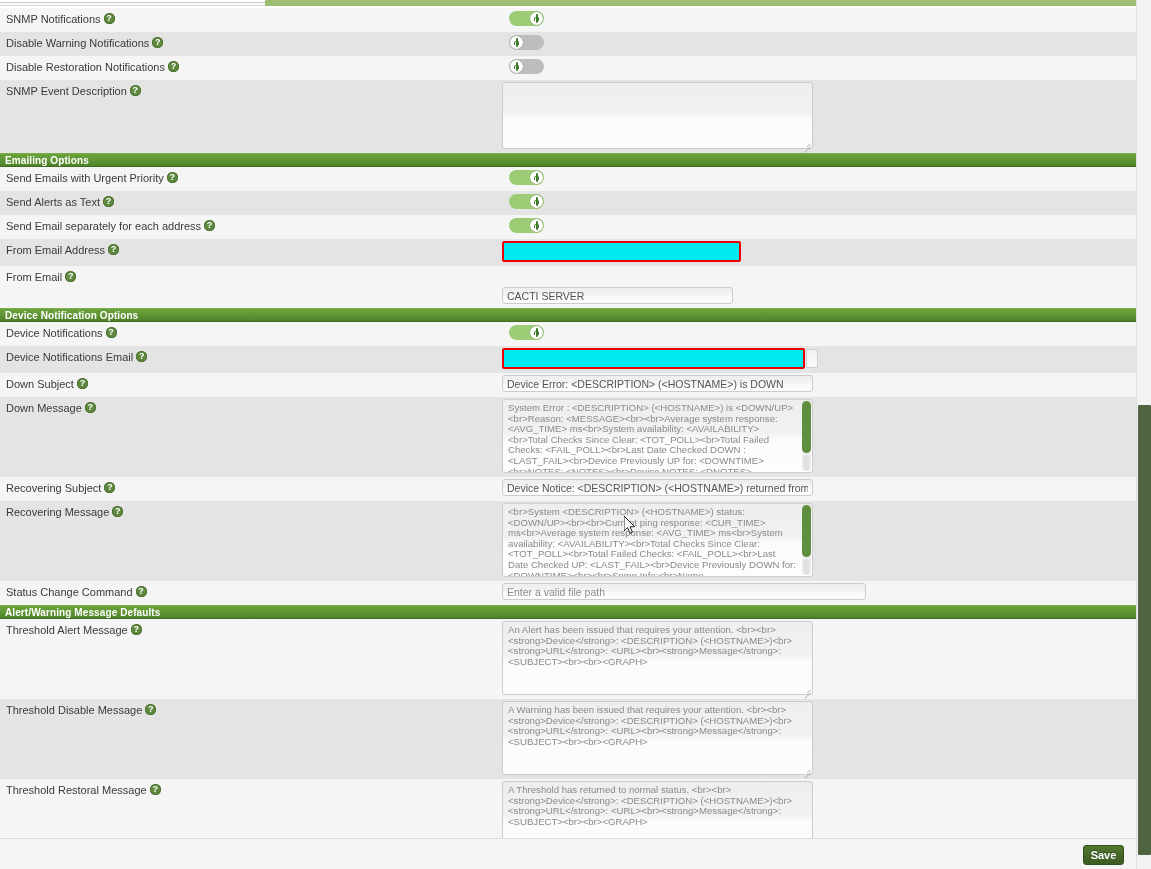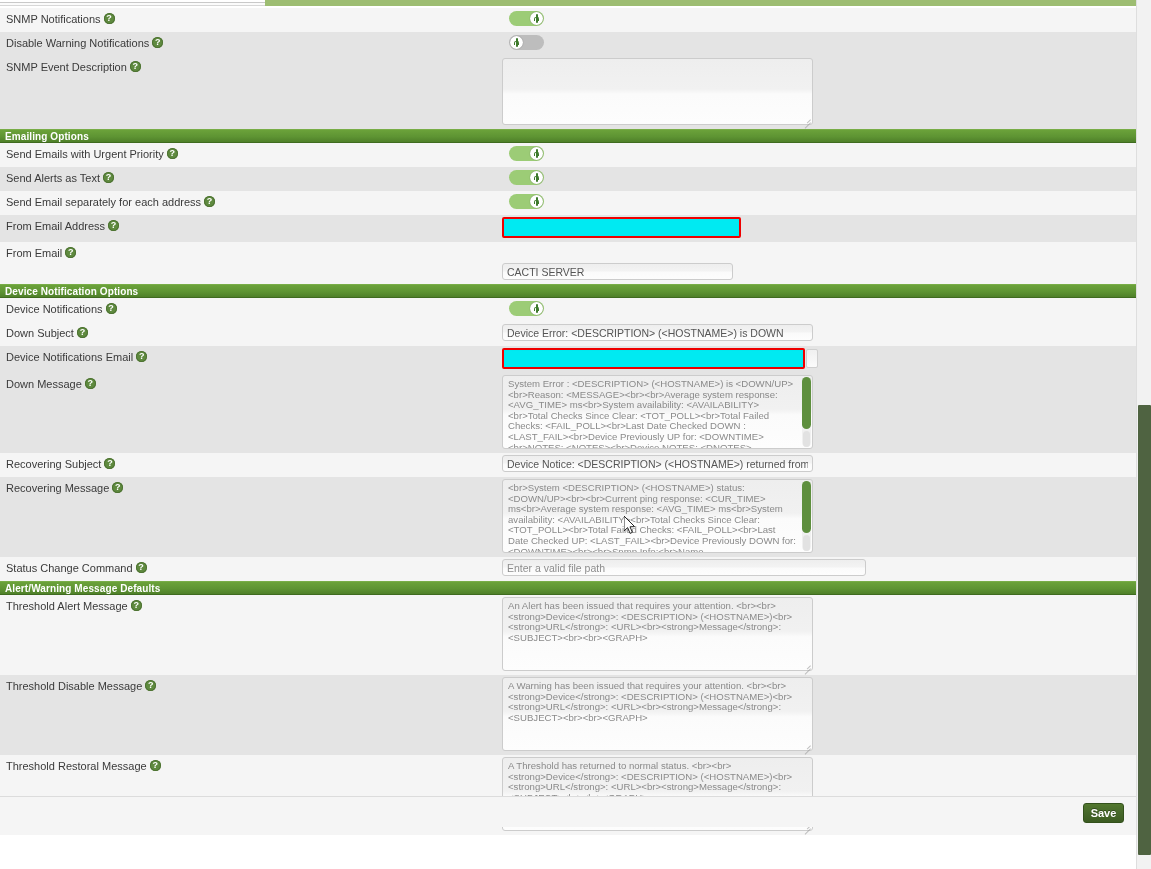--- a/index.html
+++ b/index.html
@@ -266,21 +266,21 @@
     position: absolute;
     left: 1px; top: 54px; bottom: 0;
     width: 7px;
     background: #e2e2e2;
     border-radius: 4px;
   }
 
   
   .save-bar {
     position: absolute;
-    left: 0; top: 796px;
+    left: 0; top: 838px;
     width: 1136px; height: 31px;
     background: #f5f5f5;
     border-top: 1px solid #dcdcdc;
   }
   .save-btn {
     position: absolute;
     right: 12px; top: 6px;
     width: 41px; height: 20px;
     background: linear-gradient(to bottom, #52772e 0%, #46682a 50%, #3c5b22 100%);
     border: 1px solid #33511c;
@@ -345,20 +345,30 @@
       <div class="row even">
         <div class="row-label"><span>Disable Warning Notifications</span><span class="help" title="?"></span></div>
         <div class="row-field" style="padding-left: 10px;">
           <div class="toggle off">
             <div class="knob">
               <div class="cactus"></div>
             </div>
           </div>
         </div>
       </div>
+      <div class="row odd">
+        <div class="row-label"><span>Disable Restoration Notifications</span><span class="help" title="?"></span></div>
+        <div class="row-field" style="padding-left: 10px;">
+          <div class="toggle off">
+            <div class="knob">
+              <div class="cactus"></div>
+            </div>
+          </div>
+        </div>
+      </div>
       <div class="row even">
         <div class="row-label"><span>SNMP Event Description</span><span class="help" title="?"></span></div>
         <div class="row-field" style="padding-left: 3px;">
           <div class="ta-wrap">
             <textarea class="ta snmp-desc" style=""></textarea>
             <div class="ta-grip"></div>
           </div>
         </div>
       </div>
       <div class="section-header">Emailing Options</div>
@@ -410,33 +420,33 @@
       <div class="row odd">
         <div class="row-label"><span>Device Notifications</span><span class="help" title="?"></span></div>
         <div class="row-field" style="padding-left: 10px;">
           <div class="toggle on">
             <div class="knob">
               <div class="cactus"></div>
             </div>
           </div>
         </div>
       </div>
-      <div class="row odd">
-        <div class="row-label"><span>Down Subject</span><span class="help" title="?"></span></div>
-        <div class="row-field" style="padding-left: 3px;">
-          <input class="txt w-subject" type="text" value="Device Error: &lt;DESCRIPTION&gt; (&lt;HOSTNAME&gt;) is DOWN" style="">
-        </div>
-      </div>
       <div class="row even">
         <div class="row-label"><span>Device Notifications Email</span><span class="help" title="?"></span></div>
         <div class="row-field" style="padding-left: 3px;">
           <div class="hl-wrap w2">
             <input type="text" value="" style="">
           </div>
           <div class="dn-extra"></div>
+        </div>
+      </div>
+      <div class="row odd">
+        <div class="row-label"><span>Down Subject</span><span class="help" title="?"></span></div>
+        <div class="row-field" style="padding-left: 3px;">
+          <input class="txt w-subject" type="text" value="Device Error: &lt;DESCRIPTION&gt; (&lt;HOSTNAME&gt;) is DOWN" style="">
         </div>
       </div>
       <div class="row even">
         <div class="row-label"><span>Down Message</span><span class="help" title="?"></span></div>
         <div class="row-field" style="padding-left: 3px;">
           <div class="ta-wrap">
             <textarea class="ta msg-scroll" style="">System Error : &lt;DESCRIPTION&gt; (&lt;HOSTNAME&gt;) is &lt;DOWN/UP&gt;&lt;br&gt;Reason: &lt;MESSAGE&gt;&lt;br&gt;&lt;br&gt;Average system response: &lt;AVG_TIME&gt; ms&lt;br&gt;System availability: &lt;AVAILABILITY&gt;&lt;br&gt;Total Checks Since Clear: &lt;TOT_POLL&gt;&lt;br&gt;Total Failed Checks: &lt;FAIL_POLL&gt;&lt;br&gt;Last Date Checked DOWN : &lt;LAST_FAIL&gt;&lt;br&gt;Device Previously UP for: &lt;DOWNTIME&gt;&lt;br&gt;NOTES: &lt;NOTES&gt;&lt;br&gt;Device NOTES: &lt;DNOTES&gt;</textarea>
             <div class="ta-sb">
               <div class="thumb"></div>
               <div class="track-b"></div>

